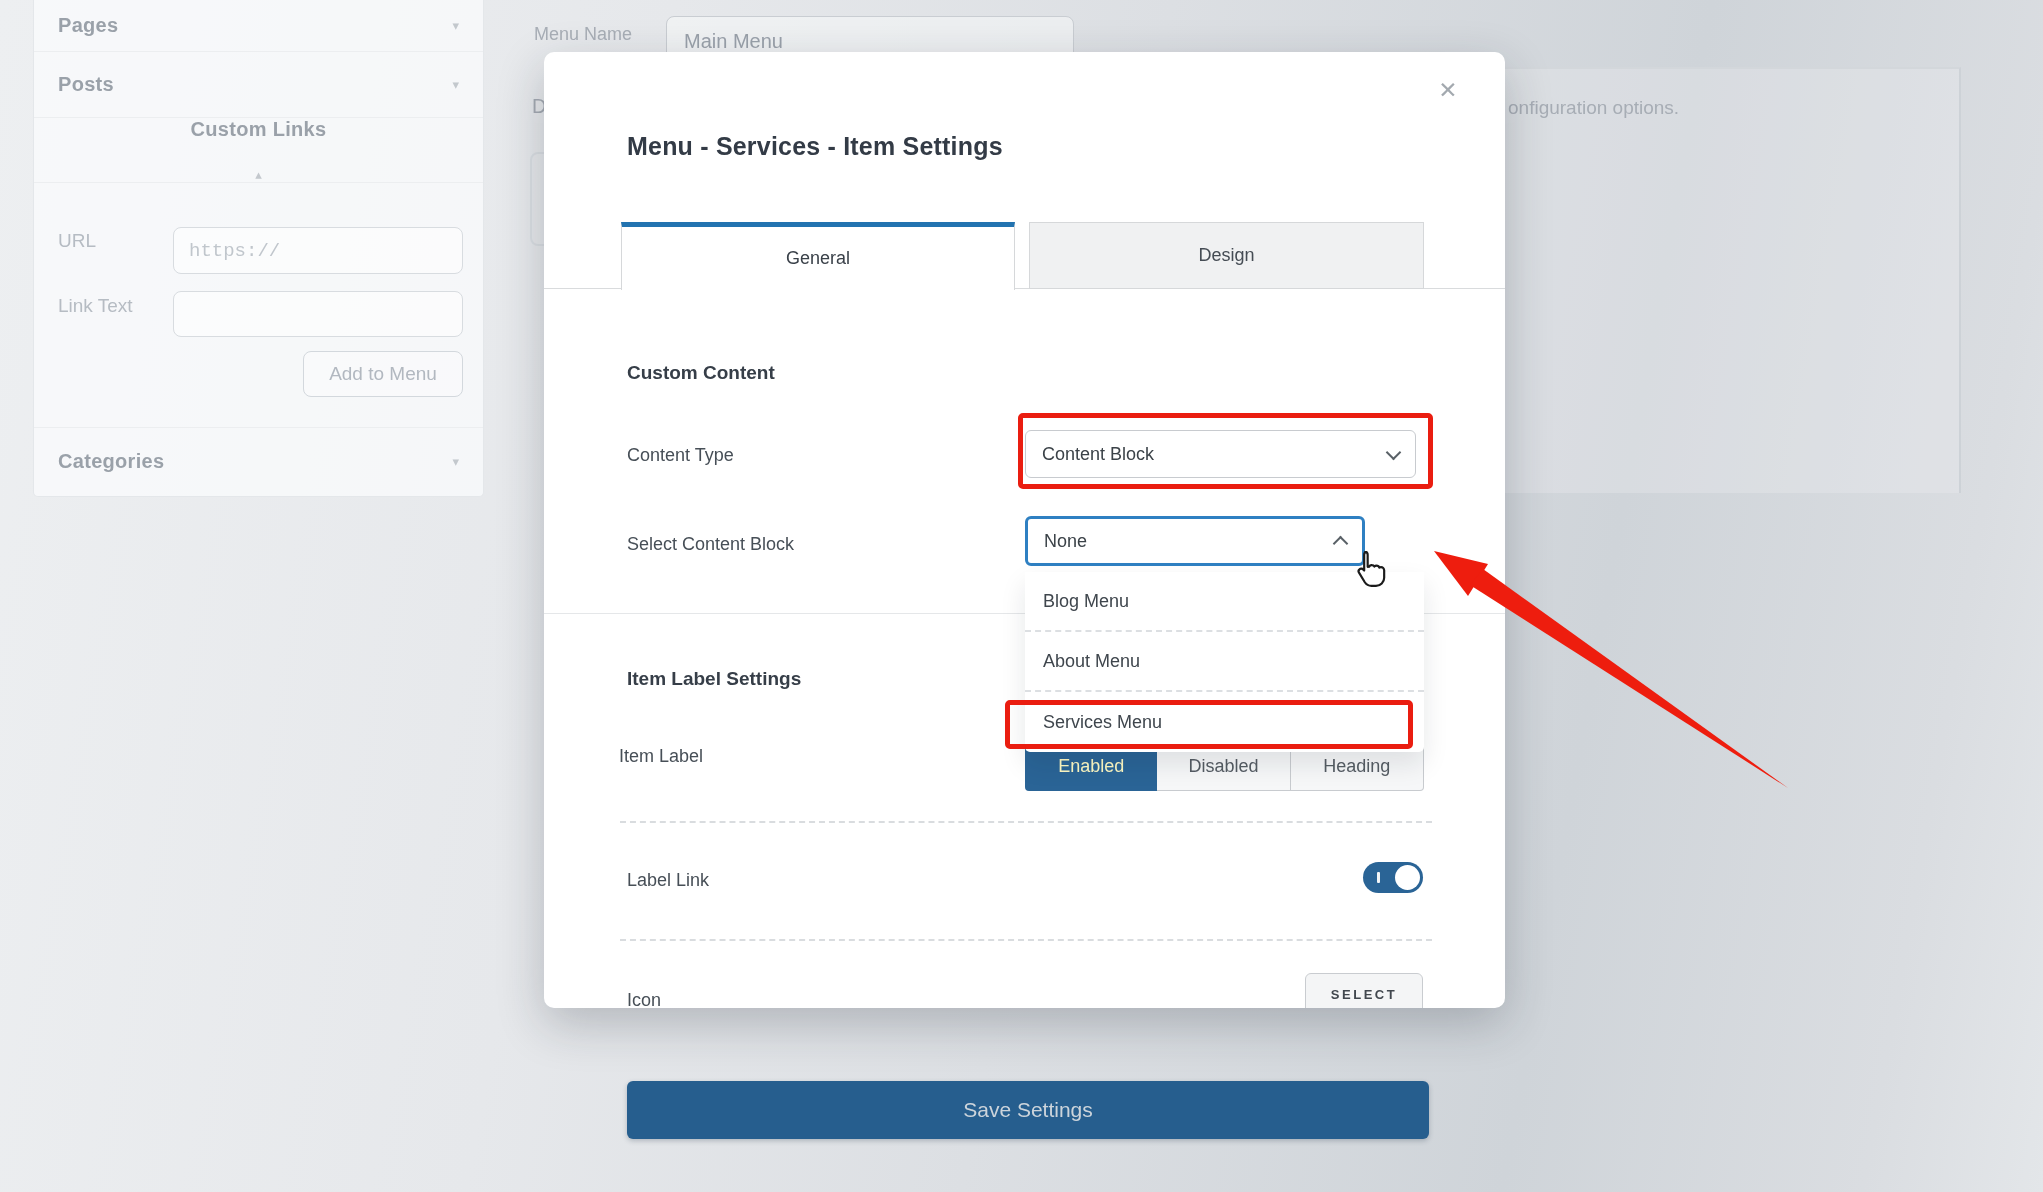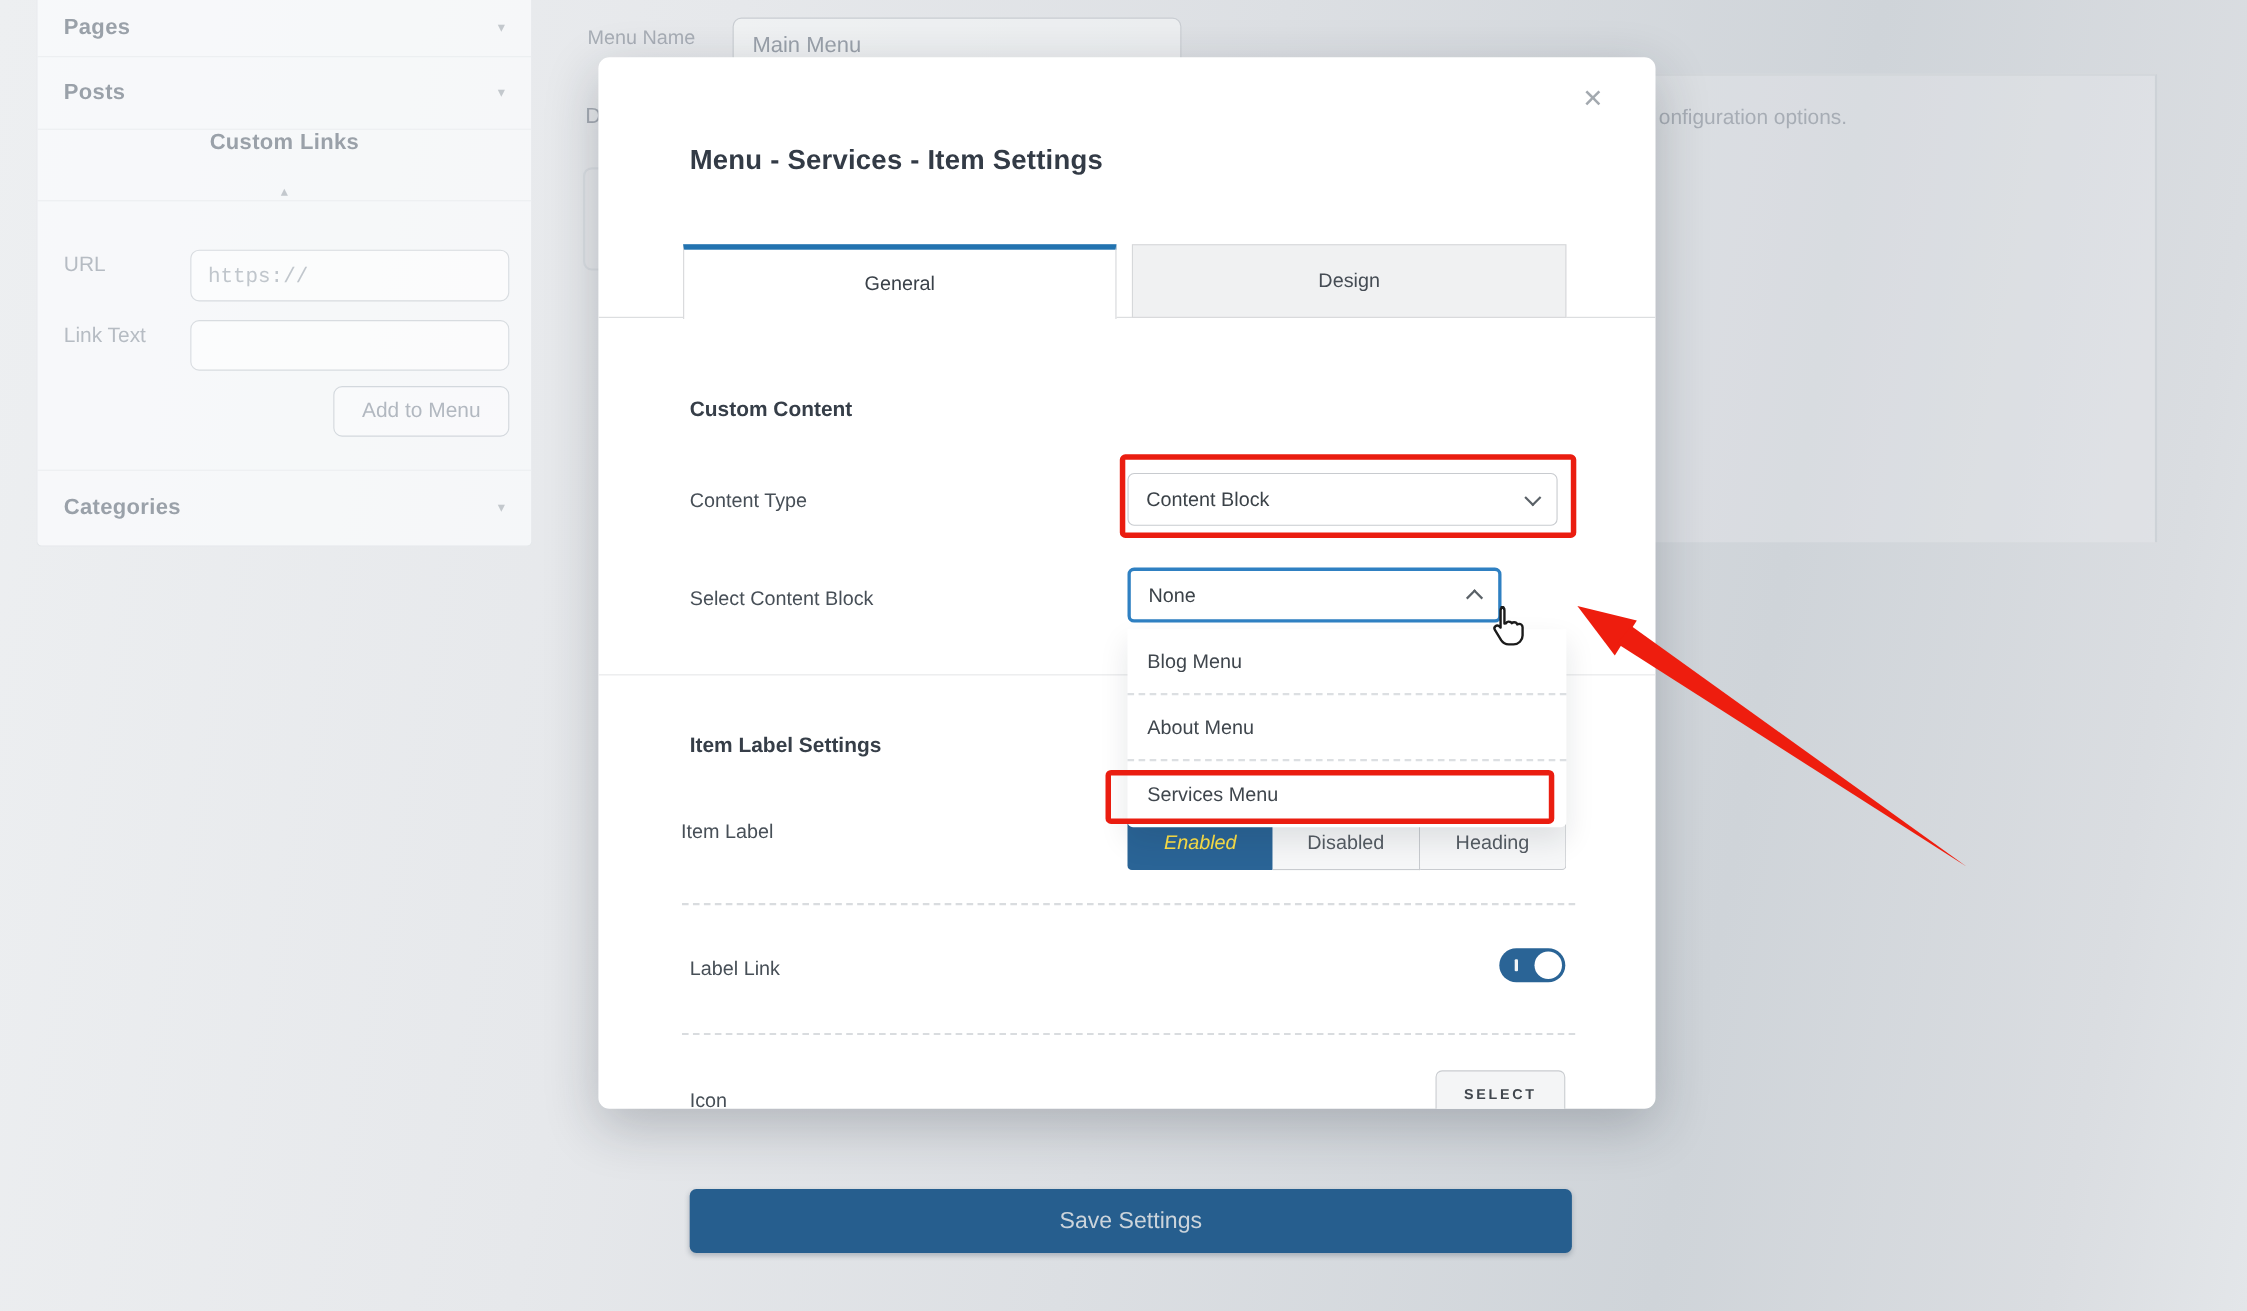--- a/index.html
+++ b/index.html
@@ -52,21 +52,21 @@
   .chev{width:9px;height:9px;border-right:2px solid #5a6167;border-bottom:2px solid #5a6167;
     transform:rotate(45deg);margin-top:-4px;}
   .chev-up{transform:rotate(225deg);margin-top:5px;}
   .dd-panel{left:481px;top:520px;width:399px;height:180px;background:#fff;z-index:20;
     box-shadow:0 12px 26px rgba(20,30,40,.10);border-radius:0 0 5px 5px;}
   .dd-opt{height:60px;display:flex;align-items:center;padding:0 18px;font-size:18px;color:#3f464d;box-sizing:border-box;}
   .dd-sep{border-bottom:2px dashed #dcdfe2;}
   .divider{left:0;top:561px;width:961px;height:1px;background:#e5e7e9;z-index:1;}
   .seg{left:481px;top:690px;width:399px;height:49px;display:flex;z-index:5;}
   .seg-btn{flex:1;display:flex;align-items:center;justify-content:center;font-size:18px;box-sizing:border-box;}
-  .seg-on{background:#2a6496;color:#fde047;border-radius:4px 0 0 4px;font-style:italic;}
+  .seg-on{background:#2a6496;color:#fef9c3;border-radius:4px 0 0 4px;}
   .seg-off{background:#f6f7f8;color:#555c63;border:1px solid #c8cbcf;border-left:none;}
   .seg-last{border-radius:0 4px 4px 0;}
   .dash{border-top:2px dashed #d9dcdf;height:0;z-index:1;}
   .toggle{left:819px;top:810px;width:60px;height:31px;background:#2a6496;border-radius:17px;z-index:5;}
   .toggle .knob{position:absolute;right:3px;top:3px;width:25px;height:25px;border-radius:50%;background:#fff;}
   .toggle .tick{position:absolute;left:14px;top:10px;width:3px;height:11px;background:#f2f5f7;border-radius:1px;}
   .select-btn{left:761px;top:921px;width:118px;height:42px;background:#f4f5f6;border:1px solid #c9ccd0;
     border-radius:6px 6px 0 0;display:flex;align-items:center;justify-content:center;font-size:13px;
     font-weight:600;letter-spacing:2.5px;color:#41474e;box-sizing:border-box;z-index:5;}
   .save{left:627px;top:1081px;width:802px;height:58px;background:#265e8e;border-radius:6px;

